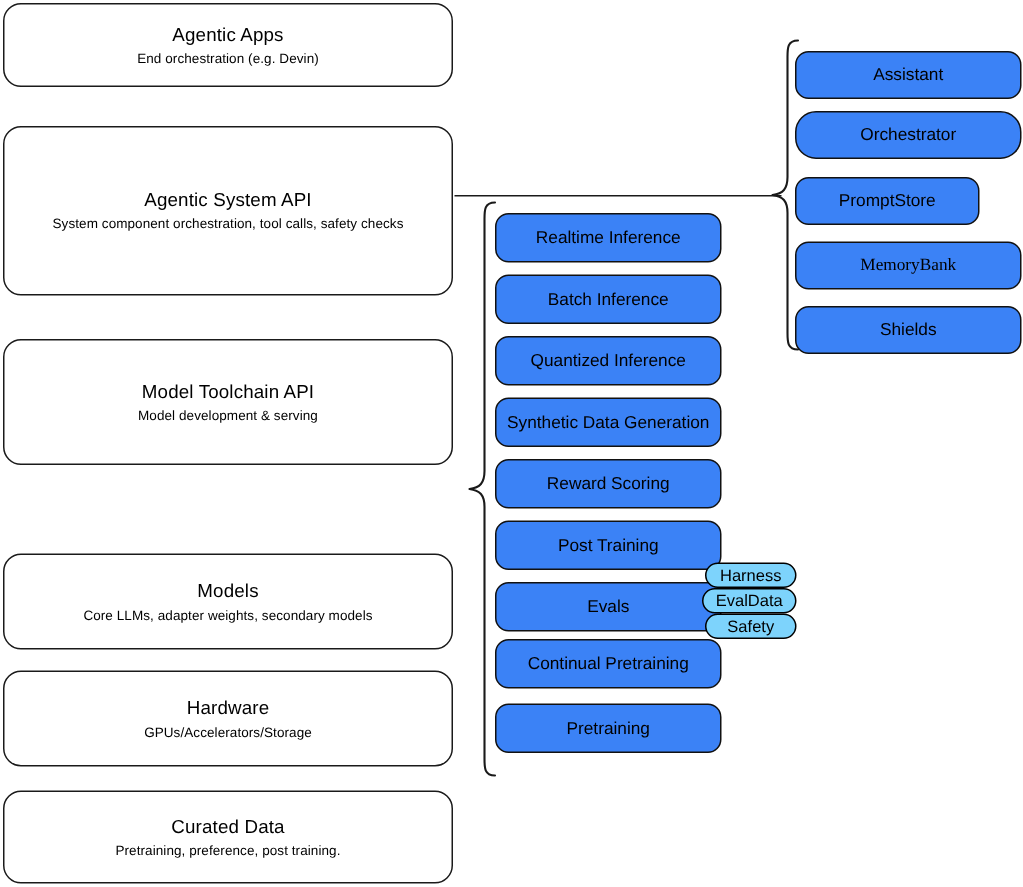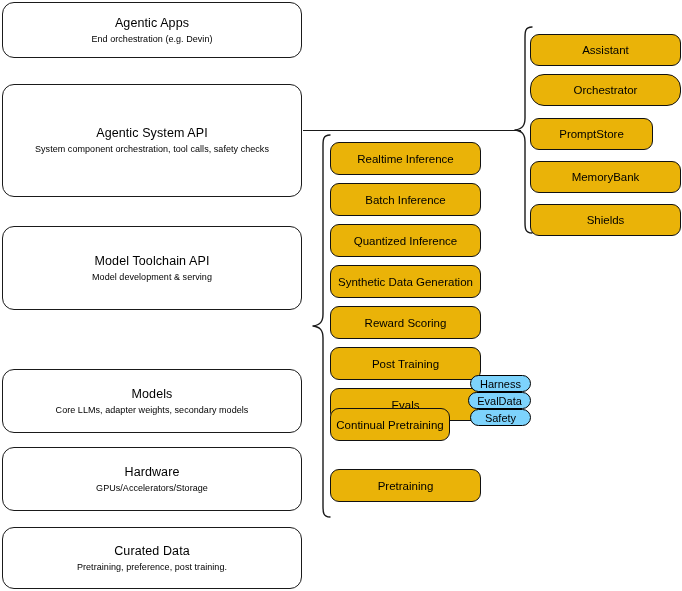--- a/index.html
+++ b/index.html
@@ -41,21 +41,21 @@
     line-height: 13px;
     color: #000;
     margin-top: 2px;
     letter-spacing: 0.05px;
   }
   .pillbox {
     position: absolute;
     box-sizing: border-box;
     border: 1.3px solid #111;
     border-radius: 9px;
-    background: #eab308;
+    background: #3b82f6;
     display: flex;
     align-items: center;
     justify-content: center;
     text-align: left;
     font-size: 11.5px;
     color: #000;
   }
   .tag {
     position: absolute;
     box-sizing: border-box;
@@ -140,21 +140,21 @@
   </div>
   <div class="pillbox" style="left:330px; top:306px; width:151px; height:33px;">
     <span>Reward Scoring</span>
   </div>
   <div class="pillbox" style="left:330px; top:347px; width:151px; height:33px;">
     <span>Post Training</span>
   </div>
   <div class="pillbox" style="left:330px; top:388px; width:151px; height:33px;">
     <span>Evals</span>
   </div>
-  <div class="pillbox" style="left:330px; top:408px; width:120px; height:33px;">
+  <div class="pillbox" style="left:330px; top:426px; width:151px; height:33px;">
     <span>Continual Pretraining</span>
   </div>
   <div class="pillbox" style="left:330px; top:469px; width:151px; height:33px;">
     <span>Pretraining</span>
   </div>
 
   <div class="tag" style="left:470px; top:375px; width:61px; height:17px;">
     <span>Harness</span>
   </div>
   <div class="tag" style="left:468px; top:392px; width:63px; height:17px;">
@@ -170,20 +170,20 @@
 
   <div class="pillbox" style="left:530px; top:34px; width:151px; height:32px;">
     <span>Assistant</span>
   </div>
   <div class="pillbox" style="left:530px; top:74px; width:151px; height:32px;border-radius:14px;">
     <span>Orchestrator</span>
   </div>
   <div class="pillbox" style="left:530px; top:118px; width:123px; height:32px;">
     <span>PromptStore</span>
   </div>
-  <div class="pillbox" style="left:530px; top:161px; width:151px; height:32px;">
+  <div class="pillbox" style="left:530px; top:161px; width:151px; height:32px;font-family:Liberation Serif, serif;">
     <span>MemoryBank</span>
   </div>
   <div class="pillbox" style="left:530px; top:204px; width:151px; height:32px;">
     <span>Shields</span>
   </div>
 
 </div>
 
 </body></html>

